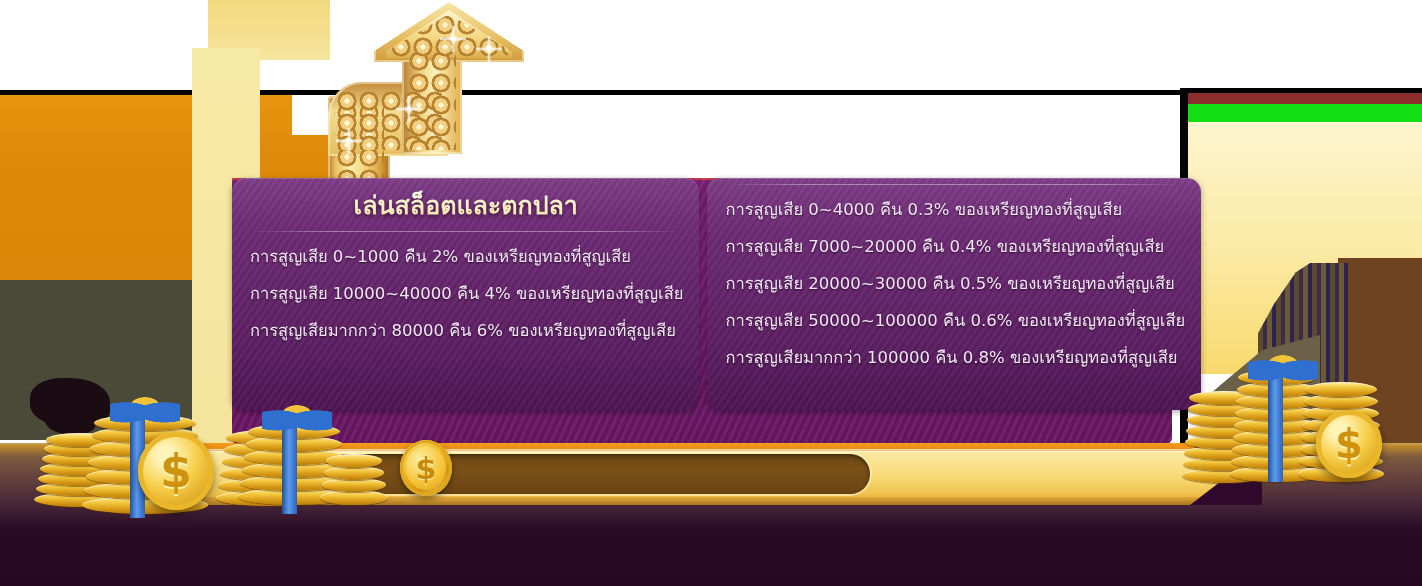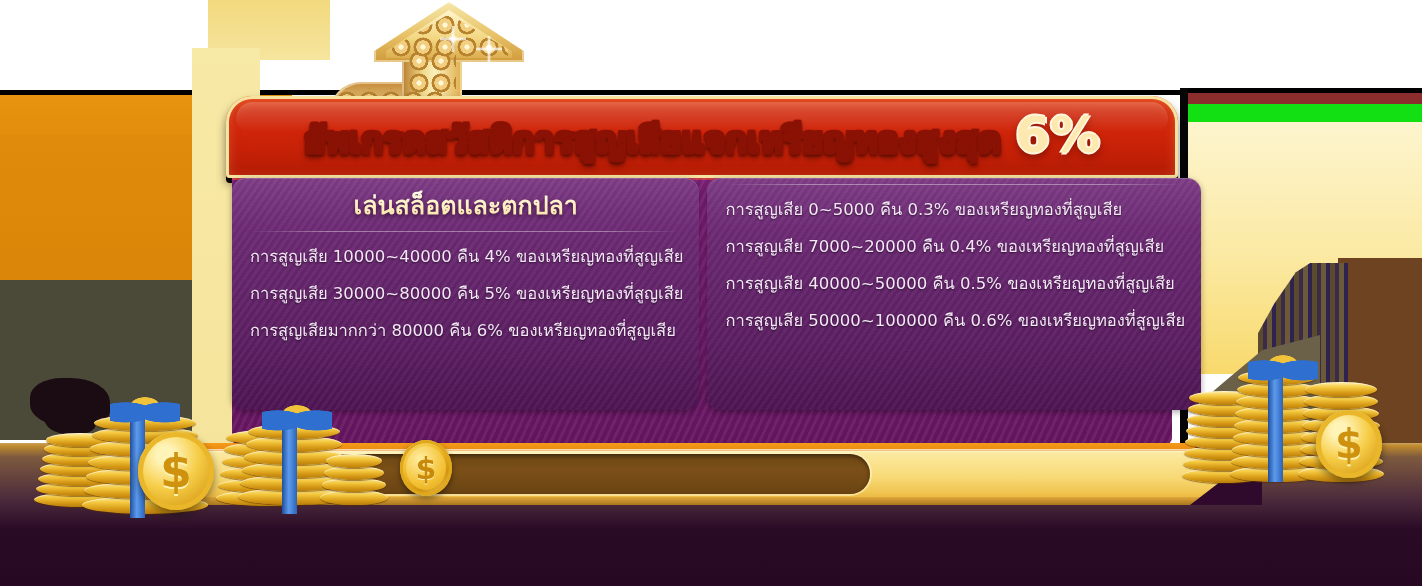--- a/index.html
+++ b/index.html
@@ -351,50 +351,44 @@
     <div class="sparkle" style="left:186px; top:262px;"></div>
     <div class="sparkle" style="left:186px; top:330px;"></div>
     <div class="sparkle" style="left:186px; top:398px;"></div>
     <div class="sparkle" style="left:246px; top:96px;"></div>
     <div class="sparkle" style="left:290px; top:26px;"></div>
     <div class="sparkle" style="left:326px; top:36px;"></div>
   </div>
 
   <div class="panel">
 
-    <div class="title-bar">
-      <div class="title-bar-gloss"></div>
-      <div class="title-row">
-        <span class="title-text">อัพเกรดสวัสดิการสูญเสียแจกเหรียญทองสูงสุด</span>
-        <span class="title-pct">6%</span>
-      </div>
-    </div>
 
     <div class="body-outer"></div>
   </div>
 
   <div class="columns">
 
     <div class="col">
       <div class="col-head">เล่นสล็อตและตกปลา</div>
       <div class="col-divider"></div>
       <ul class="col-list">
+        <li>การสูญเสีย 0~1000 คืน 2% ของเหรียญทองที่สูญเสีย</li>
         <li>การสูญเสีย 10000~40000 คืน 4% ของเหรียญทองที่สูญเสีย</li>
-        <li>การสูญเสีย 30000~80000 คืน 5% ของเหรียญทองที่สูญเสีย</li>
         <li>การสูญเสียมากกว่า 80000 คืน 6% ของเหรียญทองที่สูญเสีย</li>
       </ul>
     </div>
 
     <div class="col">
       <div class="col-divider"></div>
       <ul class="col-list">
-        <li>การสูญเสีย 0~5000 คืน 0.3% ของเหรียญทองที่สูญเสีย</li>
+        <li>การสูญเสีย 0~4000 คืน 0.3% ของเหรียญทองที่สูญเสีย</li>
         <li>การสูญเสีย 7000~20000 คืน 0.4% ของเหรียญทองที่สูญเสีย</li>
-        <li>การสูญเสีย 40000~50000 คืน 0.5% ของเหรียญทองที่สูญเสีย</li>
+        <li>การสูญเสีย 20000~30000 คืน 0.5% ของเหรียญทองที่สูญเสีย</li>
         <li>การสูญเสีย 50000~100000 คืน 0.6% ของเหรียญทองที่สูญเสีย</li>
+        <li>การสูญเสียมากกว่า 100000 คืน 0.8% ของเหรียญทองที่สูญเสีย</li>
       </ul>
     </div>
   </div>
 
   <div class="ribbon">
     <div class="ribbon-body"></div>
     <div class="ribbon-top-shine"></div>
     <div class="ribbon-top-shine2"></div>
     <div class="ribbon-bottom-line"></div>
     <div class="ribbon-inner-field"></div>

